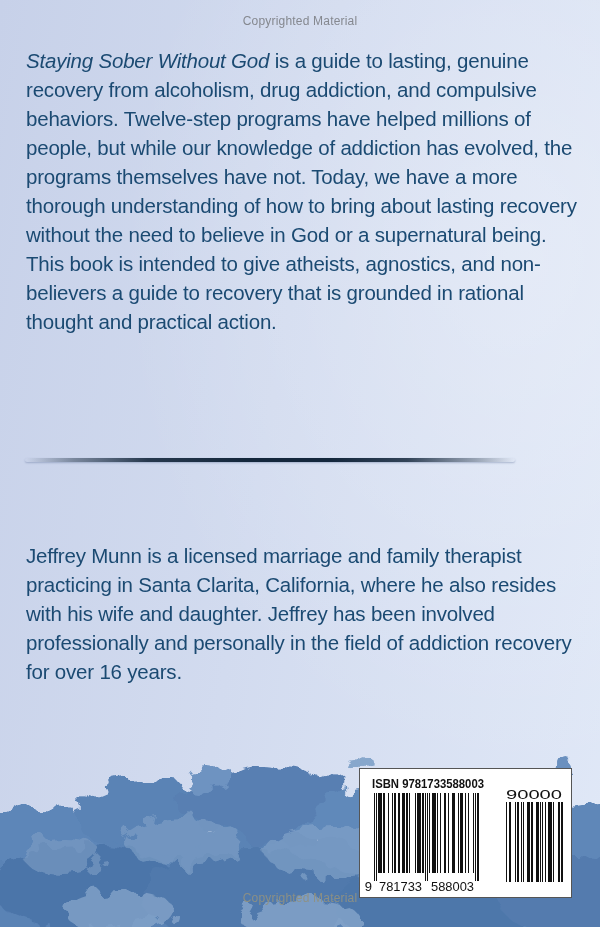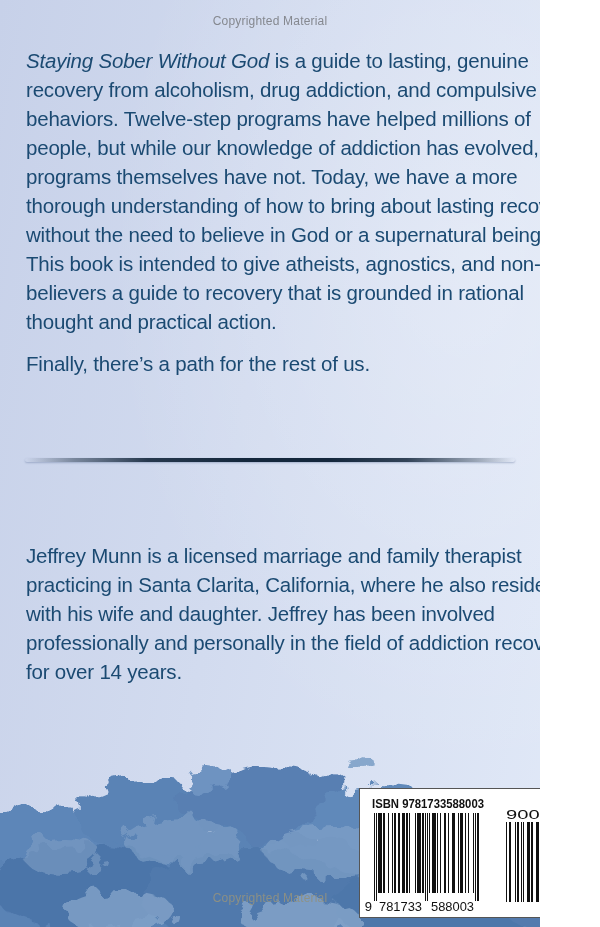--- a/index.html
+++ b/index.html
@@ -1,18 +1,18 @@
 <!DOCTYPE html>
 <html style="--body-text: #1b4a72; --divider: #14273c; --background-start: #c7d1e9; --background-end: #e0e8f7; --watercolor-main: #5a83b5; --watercolor-dark: #4a73a7; --watercolor-light: #84a4ca; --copyright-gray: #85888f; --barcode-ink: #111111;"><head>
 <meta charset="utf-8">
 <style>
   html,body{margin:0;padding:0;}
   body{background:#fff;font-family:"Liberation Sans","DejaVu Sans",sans-serif;}
   .cover{
-    position:relative;width:540px;height:927px;overflow:hidden;
+    position:relative;width:600px;height:927px;overflow:hidden;
     background:
       radial-gradient(ellipse at 88% 28%, rgba(255,255,255,0.28), rgba(255,255,255,0) 55%),
       linear-gradient(100deg, var(--background-start,#c7d1e9) 0%, #d2dbef 45%, var(--background-end,#e0e8f7) 100%);
   }
   .copyright{
     position:absolute;left:0;width:100%;text-align:center;
     font-size:12px;letter-spacing:0.2px;color:var(--copyright-gray,#85888f);
   }
   .copyright.top{top:14px;}
   .copyright.bottom{top:891px;color:#8f9183;opacity:0.95;z-index:2;}
@@ -29,38 +29,37 @@
     position:absolute;left:25px;top:458px;width:490px;height:4px;border-radius:2px;z-index:1;
     background:linear-gradient(to right,
       rgba(20,39,60,0) 0%, rgba(20,39,60,0.45) 10%, rgba(20,39,60,0.9) 25%,
       var(--divider,#14273c) 45%, var(--divider,#14273c) 62%,
       rgba(20,39,60,0.85) 78%, rgba(20,39,60,0.35) 92%, rgba(20,39,60,0) 100%);
     box-shadow:0 1px 2px rgba(90,110,150,0.4);
   }
   .watercolor{position:absolute;left:0;bottom:0;z-index:1;}
   .barcode-box{
     position:absolute;left:359px;top:768px;width:213px;height:130px;
-    background:#fff;border:1px solid #555;box-sizing:border-box;z-index:3;margin-top:20px;
+    background:#fff;border:1px solid #555;box-sizing:border-box;z-index:3;
   }
   .barcode-box svg{display:block;}
 </style>
 </head>
 <body>
 
 <div class="cover">
 
   <div class="copyright top">Copyrighted Material</div>
 
   <div class="synopsis"><span class="book-title">Staying Sober Without God</span><span> is a guide to lasting, genuine recovery from alcoholism, drug addiction, and compulsive behaviors. Twelve-step programs have helped millions of people, but while our knowledge of addiction has evolved, the programs themselves have not. Today, we have a more thorough understanding of how to bring about lasting recovery without the need to believe in God or a supernatural being. This book is intended to give atheists, agnostics, and non-believers a guide to recovery that is grounded in rational thought and practical action.</span></div>
 
-  <div class="tagline">Finally, there’s a path for the rest of us.</div>
 
   <div class="divider"></div>
 
-  <div class="bio">Jeffrey Munn is a licensed marriage and family therapist practicing in Santa Clarita, California, where he also resides with his wife and daughter. Jeffrey has been involved professionally and personally in the field of addiction recovery for over 14 years.</div>
+  <div class="bio">Jeffrey Munn is a licensed marriage and family therapist practicing in Santa Clarita, California, where he also resides with his wife and daughter. Jeffrey has been involved professionally and personally in the field of addiction recovery for over 16 years.</div>
 
   <svg class="watercolor" width="600" height="200" viewBox="0 0 600 200" preserveAspectRatio="none">
     <defs>
       <filter id="wcEdge" x="-15%" y="-30%" width="130%" height="160%">
         <feTurbulence type="fractalNoise" baseFrequency="0.028 0.035" numOctaves="3" seed="11" result="noise"></feTurbulence>
         <feDisplacementMap in="SourceGraphic" in2="noise" scale="48" xChannelSelector="R" yChannelSelector="G"></feDisplacementMap>
       </filter>
       <filter id="wcSoft" x="-15%" y="-30%" width="130%" height="160%">
         <feTurbulence type="fractalNoise" baseFrequency="0.06" numOctaves="2" seed="4" result="n2"></feTurbulence>
         <feDisplacementMap in="SourceGraphic" in2="n2" scale="30"></feDisplacementMap>

